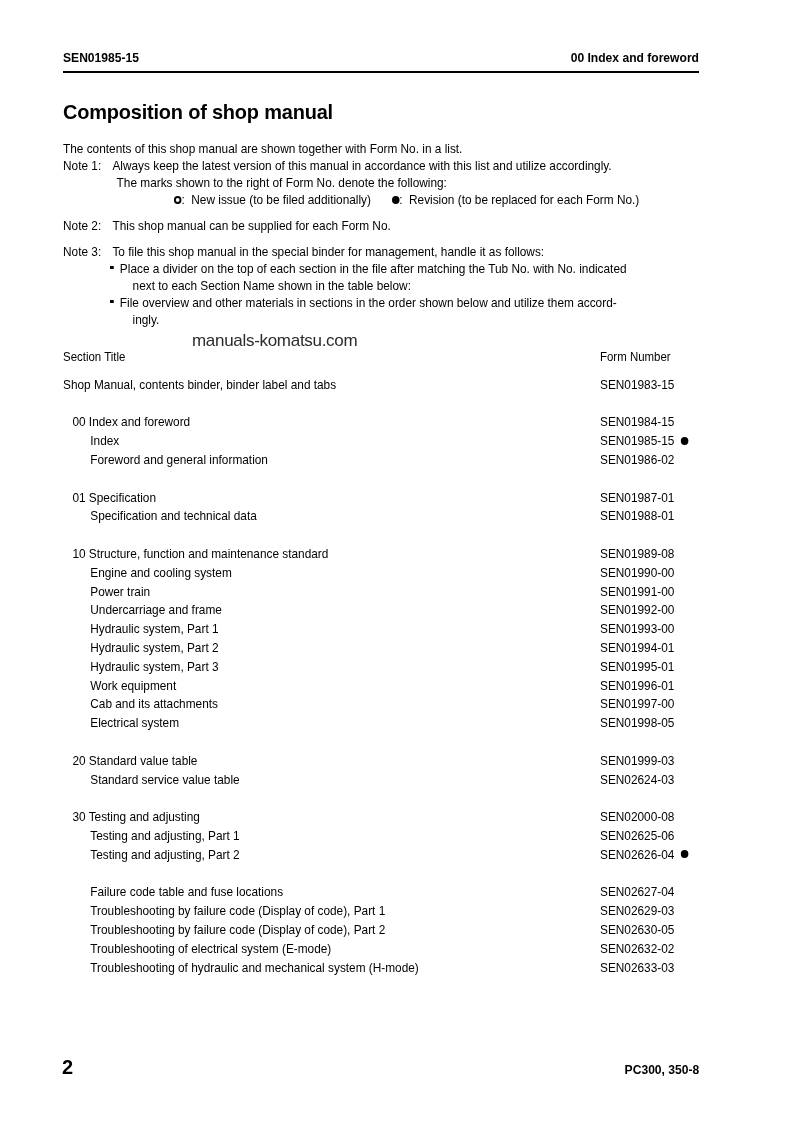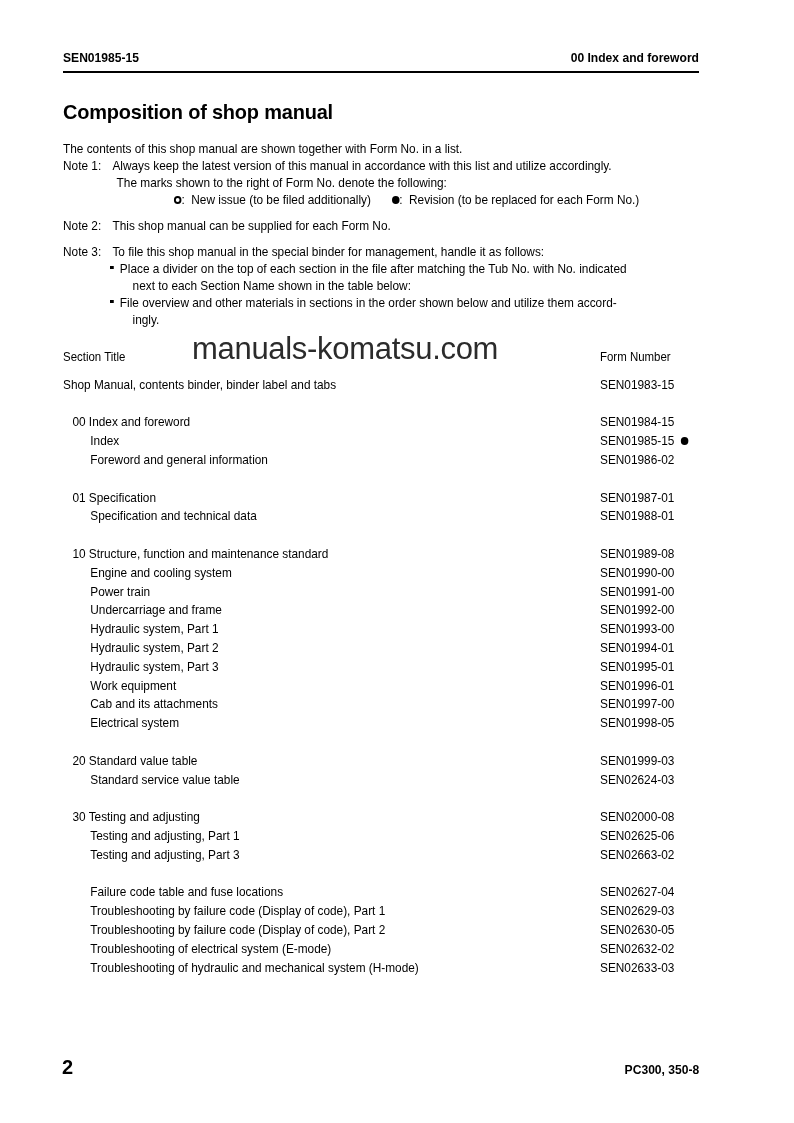--- a/index.html
+++ b/index.html
@@ -86,21 +86,21 @@
 
   .mark {
     display:inline-block; width:8px; height:8px; background:#000;
     border-radius:50%; vertical-align:middle;
     position:relative; top:-1px; margin-left:7px;
   }
 
   
   .watermark {
     position:absolute; left:192px; top:331px;
-    font-size:31px; font-weight:400; color:#2b2b2b;
+    font-size:17px; font-weight:400; color:#2b2b2b;
     letter-spacing:-0.3px; white-space:nowrap;
   }
 
   
   .footer-page {
     position:absolute; left:62px; top:1056px;
     font-size:20px; font-weight:bold;
   }
   .footer-model {
     position:absolute; right:95px; top:1062px;
@@ -167,21 +167,21 @@
         <div class="row lvl-sub"><span class="title-cell">Hydraulic system, Part 3</span><span class="form-cell">SEN01995-01</span></div>
         <div class="row lvl-sub"><span class="title-cell">Work equipment</span><span class="form-cell">SEN01996-01</span></div>
         <div class="row lvl-sub"><span class="title-cell">Cab and its attachments</span><span class="form-cell">SEN01997-00</span></div>
         <div class="row lvl-sub"><span class="title-cell">Electrical system</span><span class="form-cell">SEN01998-05</span></div>
         <div class="row spacer"></div>
         <div class="row lvl-sec"><span class="title-cell">20 Standard value table</span><span class="form-cell">SEN01999-03</span></div>
         <div class="row lvl-sub"><span class="title-cell">Standard service value table</span><span class="form-cell">SEN02624-03</span></div>
         <div class="row spacer"></div>
         <div class="row lvl-sec"><span class="title-cell">30 Testing and adjusting</span><span class="form-cell">SEN02000-08</span></div>
         <div class="row lvl-sub"><span class="title-cell">Testing and adjusting, Part 1</span><span class="form-cell">SEN02625-06</span></div>
-        <div class="row lvl-sub"><span class="title-cell">Testing and adjusting, Part 3</span><span class="form-cell">SEN02663-02</span></div>
+        <div class="row lvl-sub"><span class="title-cell">Testing and adjusting, Part 2</span><span class="form-cell">SEN02626-04<span class="mark"></span></span></div>
         <div class="row spacer"></div>
         <div class="row lvl-sub"><span class="title-cell">Failure code table and fuse locations</span><span class="form-cell">SEN02627-04</span></div>
         <div class="row lvl-sub"><span class="title-cell">Troubleshooting by failure code (Display of code), Part 1</span><span class="form-cell">SEN02629-03</span></div>
         <div class="row lvl-sub"><span class="title-cell">Troubleshooting by failure code (Display of code), Part 2</span><span class="form-cell">SEN02630-05</span></div>
         <div class="row lvl-sub"><span class="title-cell">Troubleshooting of electrical system (E-mode)</span><span class="form-cell">SEN02632-02</span></div>
         <div class="row lvl-sub"><span class="title-cell">Troubleshooting of hydraulic and mechanical system (H-mode)</span><span class="form-cell">SEN02633-03</span></div>
       </div>
   </div>
 
   <div class="watermark">manuals-komatsu.com</div>

